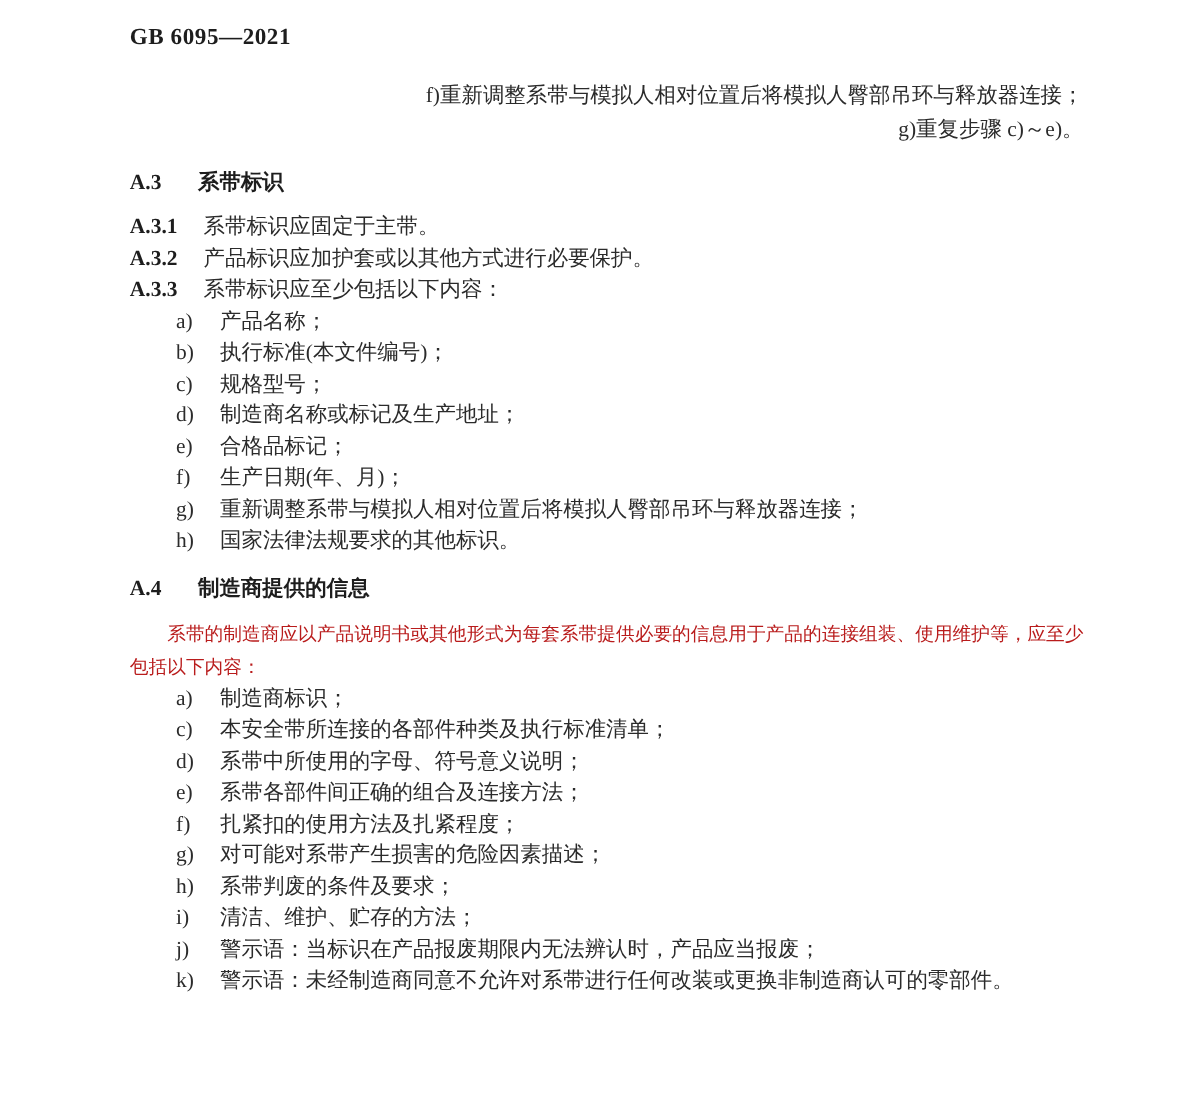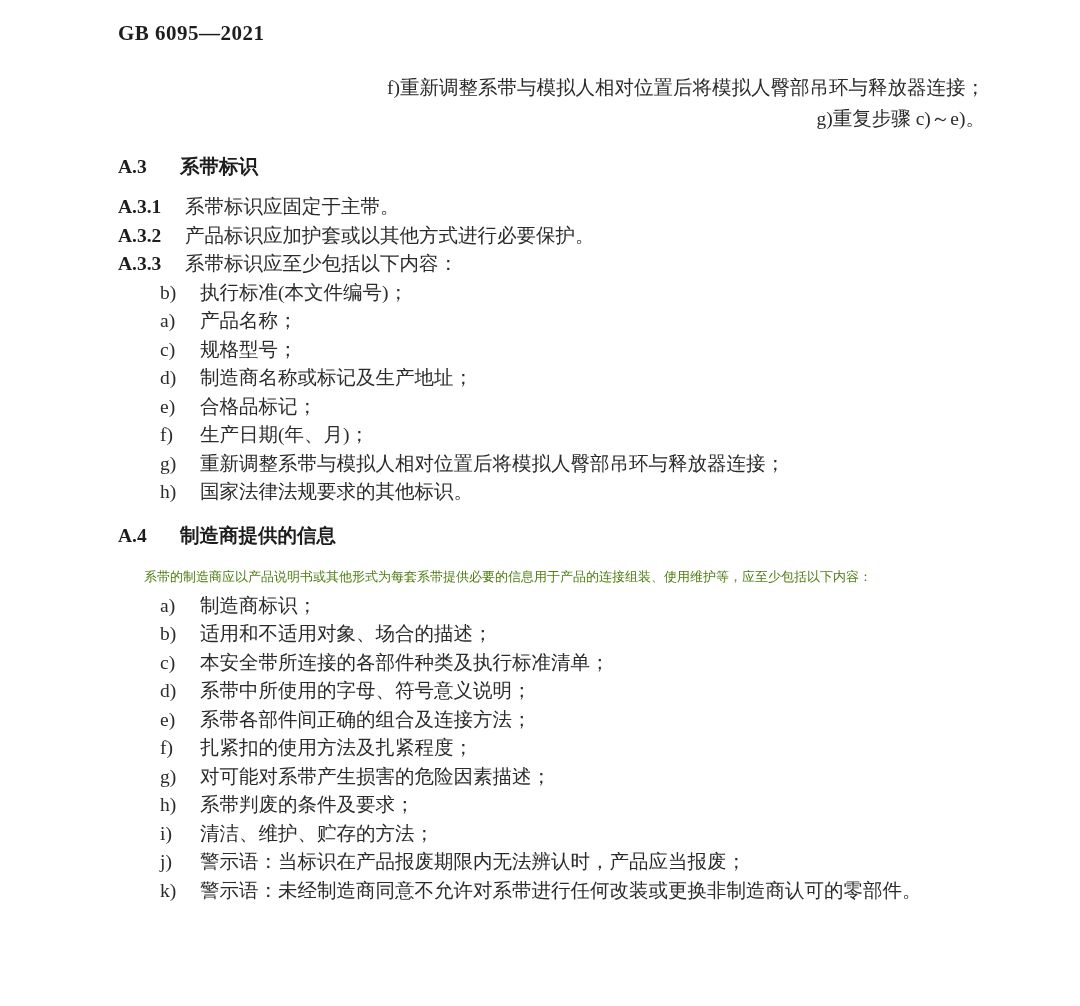--- a/index.html
+++ b/index.html
@@ -71,25 +71,25 @@
     display: inline-block;
     width: 67px;
     font-weight: bold;
     color: #1d1d1d;
   }
   .sec-heading.a4 {
     margin-top: 14px;
   }
   .body-para {
     margin: 0;
-    font-size: 13px;
+    font-size: 17px;
     line-height: 30px;
     text-indent: 2em;
     text-align: justify;
-    color: #4d7c0f;
+    color: #b91c1c;
   }
 </style>
 </head>
 <body>
 
 <div class="page">
 
   <div class="doc-number">GB 6095—2021</div>
 
   <ul class="item-list leading-list">
@@ -112,24 +112,24 @@
     <div class="clause">
       <span class="clause-num">A.3.2</span><span class="clause-text">产品标识应加护套或以其他方式进行必要保护。</span>
     </div>
     <div class="clause">
       <span class="clause-num">A.3.3</span><span class="clause-text">系带标识应至少包括以下内容：</span>
     </div>
   </div>
 
   <ul class="item-list">
     <li>
-      <span class="li-label">b)</span><span class="li-text">执行标准(本文件编号)；</span>
+      <span class="li-label">a)</span><span class="li-text">产品名称；</span>
     </li>
     <li>
-      <span class="li-label">a)</span><span class="li-text">产品名称；</span>
+      <span class="li-label">b)</span><span class="li-text">执行标准(本文件编号)；</span>
     </li>
     <li>
       <span class="li-label">c)</span><span class="li-text">规格型号；</span>
     </li>
     <li>
       <span class="li-label">d)</span><span class="li-text">制造商名称或标记及生产地址；</span>
     </li>
     <li>
       <span class="li-label">e)</span><span class="li-text">合格品标记；</span>
     </li>
@@ -146,23 +146,20 @@
 
   <h2 class="sec-heading a4">
     <span class="sec-num">A.4</span><span class="sec-title">制造商提供的信息</span>
   </h2>
 
   <p class="body-para">系带的制造商应以产品说明书或其他形式为每套系带提供必要的信息用于产品的连接组装、使用维护等，应至少包括以下内容：</p>
 
   <ul class="item-list">
     <li>
       <span class="li-label">a)</span><span class="li-text">制造商标识；</span>
-    </li>
-    <li>
-      <span class="li-label">b)</span><span class="li-text">适用和不适用对象、场合的描述；</span>
     </li>
     <li>
       <span class="li-label">c)</span><span class="li-text">本安全带所连接的各部件种类及执行标准清单；</span>
     </li>
     <li>
       <span class="li-label">d)</span><span class="li-text">系带中所使用的字母、符号意义说明；</span>
     </li>
     <li>
       <span class="li-label">e)</span><span class="li-text">系带各部件间正确的组合及连接方法；</span>
     </li>

